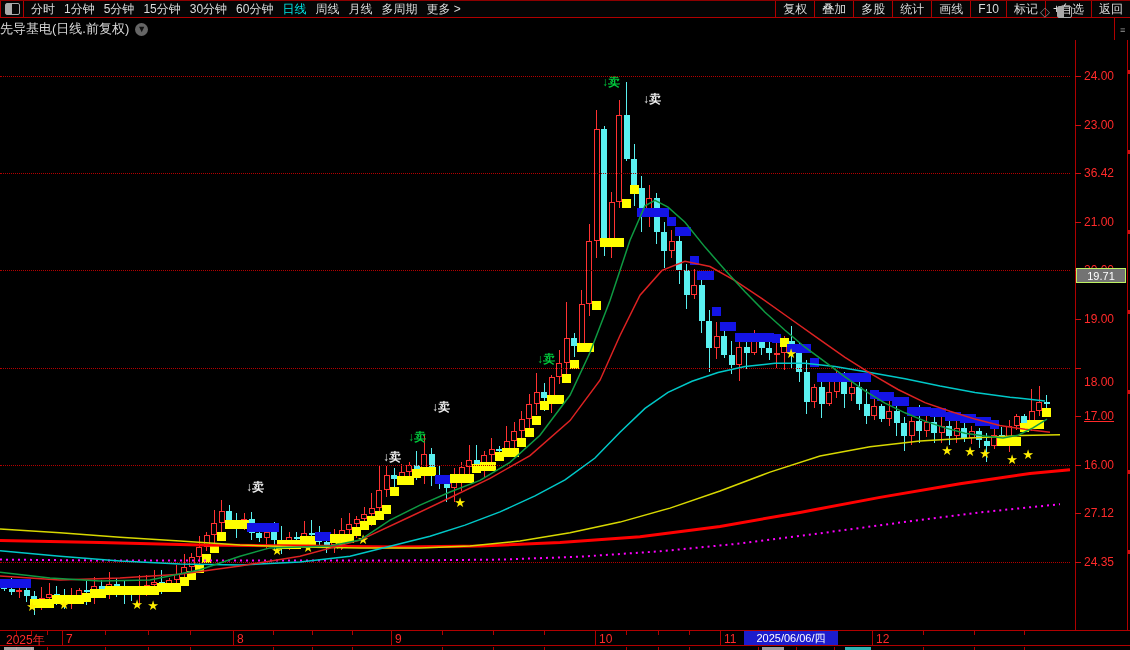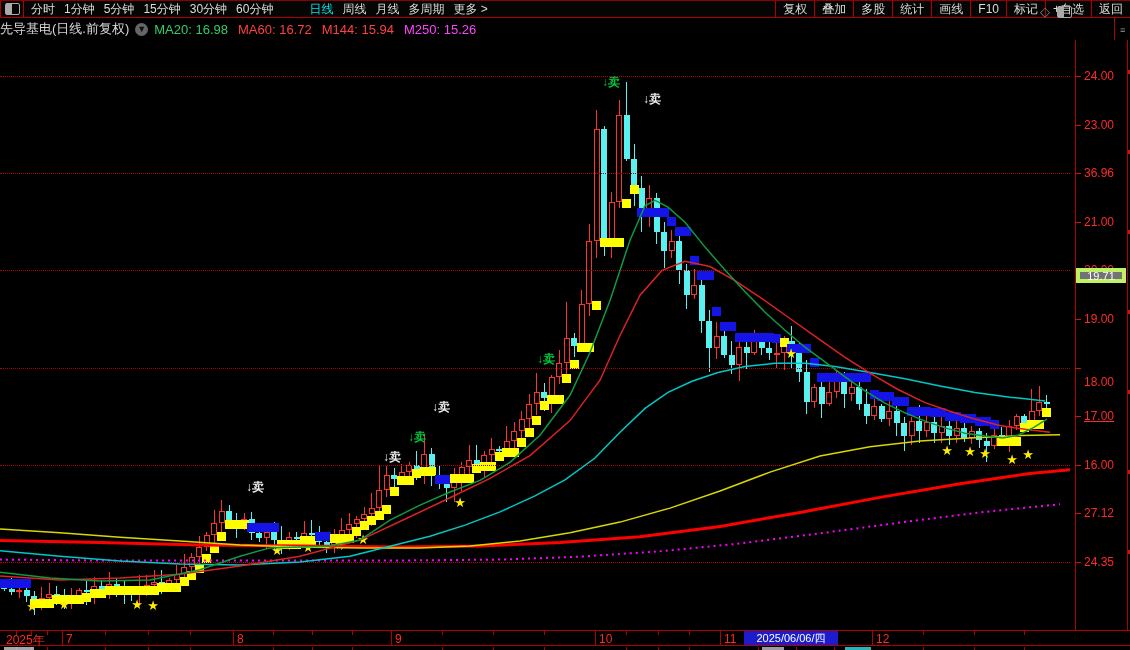--- a/index.html
+++ b/index.html
@@ -8,42 +8,42 @@
   
   .menubar{position:absolute;top:0;left:0;width:1130px;height:18px;box-sizing:border-box;
            border-top:1px solid #8d0000;border-bottom:1px solid #b00000;background:#050505;
            display:flex;align-items:stretch;font-size:12px;color:#dcdcdc;}
   .appicon-box{width:24px;box-sizing:border-box;border-left:1px solid #b00000;border-right:1px solid #b00000;
                display:flex;align-items:center;justify-content:center;}
   .panel-glyph{width:13px;height:10px;border:1px solid #aaa;border-radius:2px;
                background:linear-gradient(to right,#aaa 0 45%,transparent 45%);}
   .lmenu{display:flex;align-items:center;gap:9px;padding-left:7px;white-space:nowrap;}
   .lmenu .mi{cursor:default;}
-  .lmenu .mi.active{color:#00e5e5;margin-left:27px;}
+  .lmenu .mi.active{color:#00e5e5;}
   .rmenu{margin-left:auto;display:flex;align-items:stretch;}
   .rmenu .mi{display:flex;align-items:center;padding:0 7px;border-left:1px solid #b00000;white-space:nowrap;}
   
   .titlebar{position:absolute;top:18px;left:0;width:1130px;height:22px;display:flex;align-items:center;
             font-size:13px;color:#d8d8d8;}
   .titlebar .stock{}
   .chev{display:inline-flex;align-items:center;justify-content:center;width:13px;height:13px;margin:0 6px;
         border-radius:50%;background:#666;color:#111;font-size:9px;line-height:13px;}
   .mal{margin-right:10px;font-size:13px;}
   .tb-icons{position:absolute;left:1040px;top:4px;display:flex;gap:7px;align-items:center;color:#888;}
   .vline1114{position:absolute;left:1114px;top:18px;width:1px;height:22px;background:#b00000;}
   .hamb{position:absolute;left:1120px;top:25px;color:#999;font-size:9px;letter-spacing:0;}
   
   .grid{position:absolute;left:0;width:1070px;height:0;border-top:1px dotted #b40000;}
   .axis-line{position:absolute;left:1075px;top:40px;width:1px;height:606px;background:#b00000;}
   .edge-line{position:absolute;left:1127px;top:40px;width:1px;height:590px;background:#b00000;}
   .ptick{position:absolute;left:1075px;width:6px;height:1px;background:#cc1111;}
   .plabel{position:absolute;left:1084px;width:40px;font-size:12px;color:#ff2a2a;transform:translateY(-50%);}
   .edash{position:absolute;left:1128px;width:2px;height:4px;background:#cc1111;}
   .price-badge{position:absolute;left:1076px;top:268px;width:50px;height:15px;background:#737373;
-               border:4px solid #bef264;color:#fff;font-size:11px;display:flex;align-items:center;
+               border:1px solid #bef264;color:#fff;font-size:11px;display:flex;align-items:center;
                justify-content:center;box-sizing:border-box;}
   
   .datebar{position:absolute;top:630px;left:0;width:1130px;height:16px;box-sizing:border-box;
            border-top:1px solid #b00000;border-bottom:1px solid #b00000;background:#000;}
   .dlabel{position:absolute;top:1px;font-size:12px;color:#ff2a2a;}
   .mline{position:absolute;top:0;width:1px;height:15px;background:#b00000;}
   .mtick{position:absolute;top:0;width:1px;height:4px;background:#b00000;}
   .btick{position:absolute;top:647px;width:1px;height:3px;background:#b00000;}
   .date-badge{position:absolute;top:631px;left:744px;width:94px;height:14px;background:#1c1ccc;color:#fff;
               font-size:11px;display:flex;align-items:center;justify-content:center;}
@@ -91,21 +91,20 @@
         <span class="mi">F10</span>
         <span class="mi">标记</span>
         <span class="mi">+自选</span>
         <span class="mi">返回</span>
       </div>
   </div>
 
   <div class="titlebar">
     <span class="stock">先导基电(日线.前复权)</span>
     <span class="chev">▼</span>
-    <span id="malabels"><span class="mal" style="color: rgb(51, 204, 102);">MA20: 16.98</span><span class="mal" style="color: rgb(255, 64, 64);">MA60: 16.72</span><span class="mal" style="color: rgb(255, 64, 64);">M144: 15.94</span><span class="mal" style="color: rgb(255, 68, 255);">M250: 15.26</span></span>
   </div>
   <div class="tb-icons">
     <span style="font-size:13px;">◇</span>
     <div class="panel-glyph"></div>
   </div>
   <div class="vline1114"></div>
   <div class="hamb">≡</div>
 
   <div id="plot">
       <div class="wick" style="left: 3.5px; top: 582.471px; height: 8.20107px; background: rgb(90, 240, 240);"></div>
@@ -552,21 +551,21 @@
       <div class="sell" style="left: 652px; top: 99px; color: rgb(238, 238, 238);">↓卖</div>
     </div>
   <div class="axis-line"></div>
   <div class="edge-line"></div>
   <div id="paxis">
       <div class="ptick" style="top: 76px;"></div>
       <div class="plabel" style="top: 76px;">24.00</div>
       <div class="ptick" style="top: 124.6px;"></div>
       <div class="plabel" style="top: 124.6px;">23.00</div>
       <div class="ptick" style="top: 173.2px;"></div>
-      <div class="plabel" style="top: 173.2px;">36.96</div>
+      <div class="plabel" style="top: 173.2px;">36.42</div>
       <div class="ptick" style="top: 221.8px;"></div>
       <div class="plabel" style="top: 221.8px;">21.00</div>
       <div class="ptick" style="top: 270.4px;"></div>
       <div class="plabel" style="top: 270.4px;">20.00</div>
       <div class="ptick" style="top: 319px;"></div>
       <div class="plabel" style="top: 319px;">19.00</div>
       <div class="ptick" style="top: 367.6px;"></div>
       <div class="plabel" style="top: 382px;">18.00</div>
       <div class="ptick" style="top: 416.2px;"></div>
       <div class="plabel" style="top: 416.2px; text-decoration: underline;">17.00</div>

